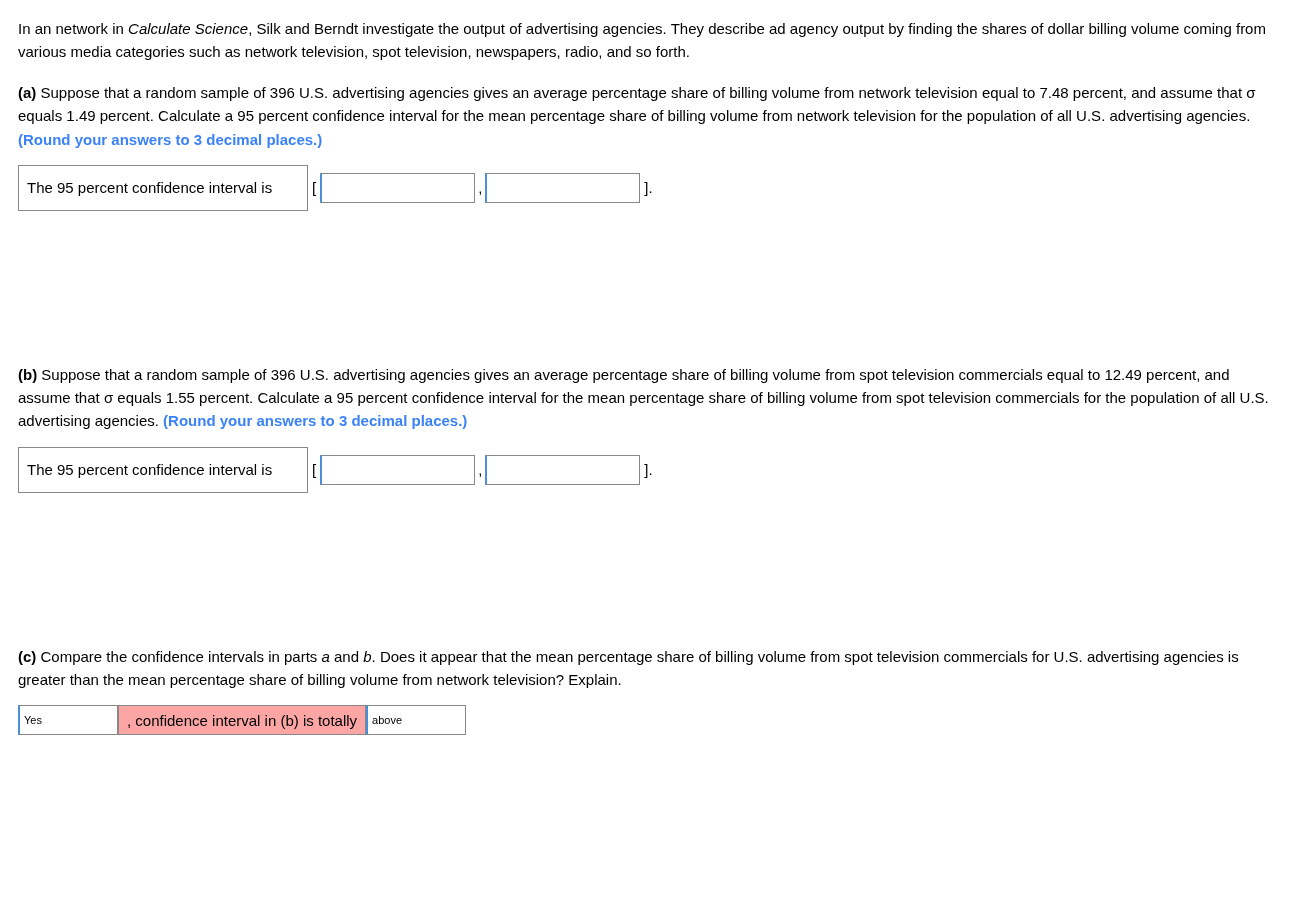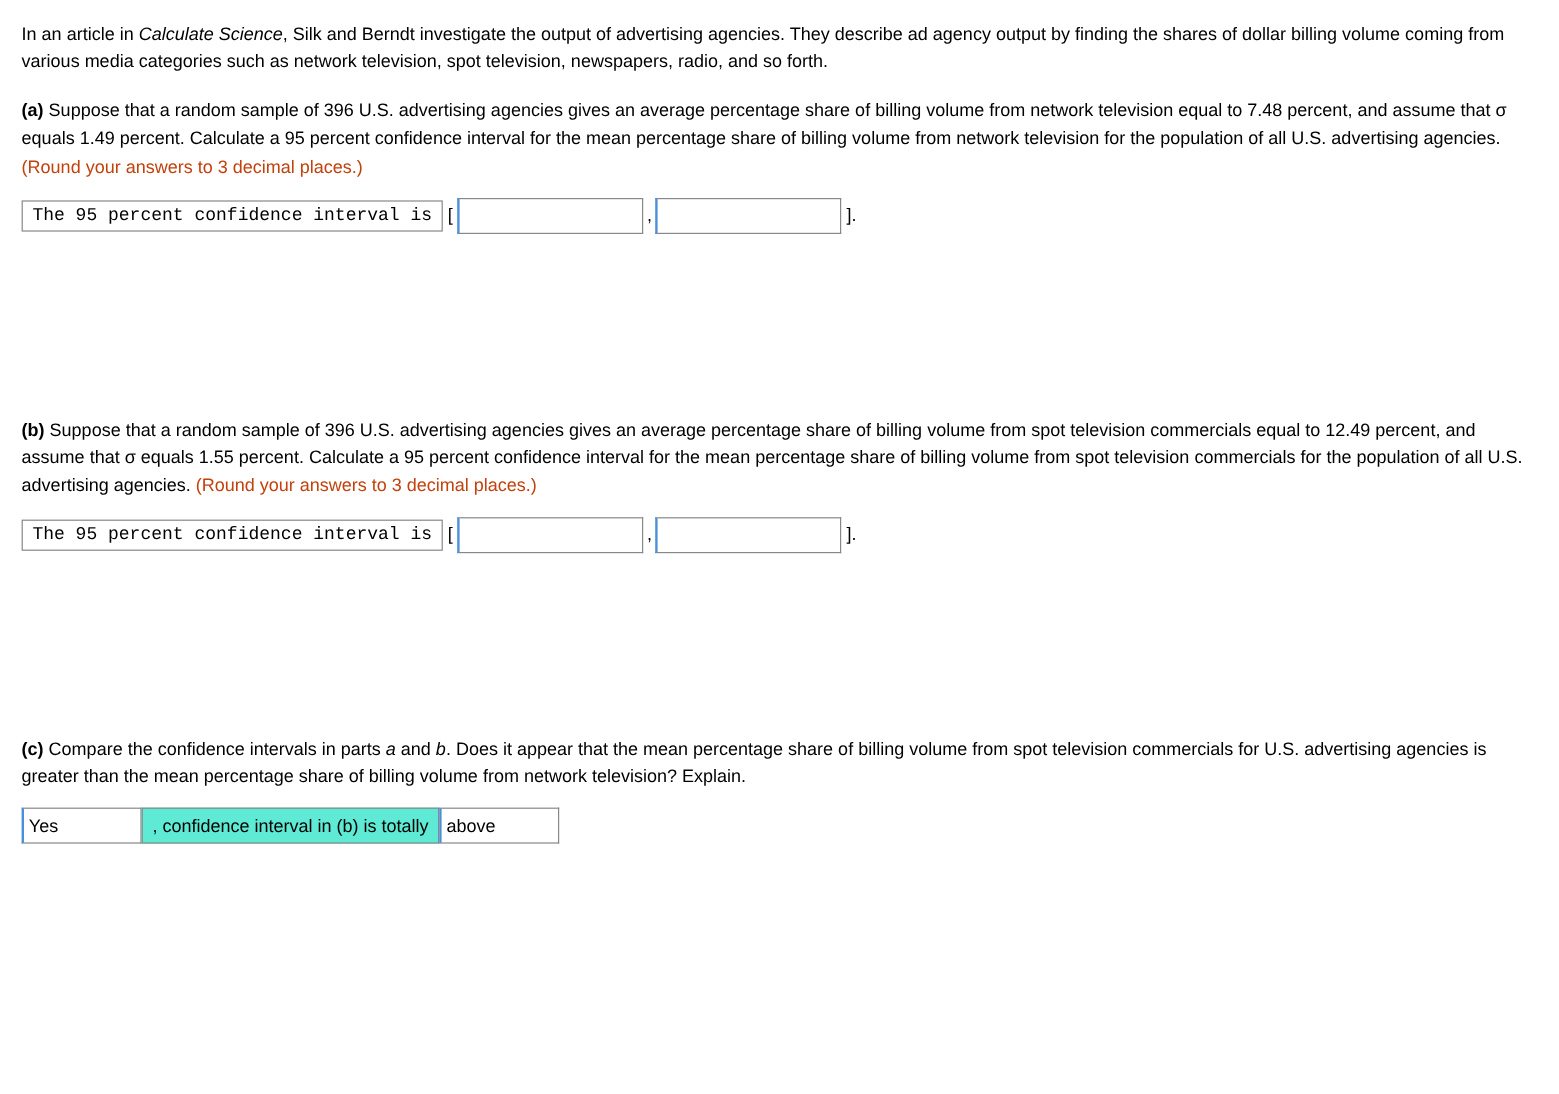--- a/index.html
+++ b/index.html
@@ -34,41 +34,40 @@
     .section-text {
       line-height: 1.55;
       margin-bottom: 14px;
     }
 
     .section-label {
       font-weight: bold;
     }
 
     .red-bold {
-      color: #c2410c;
-      font-weight: normal;
+      color: #3b82f6;
+      font-weight: bold;
     }
 
     .answer-row {
       display: flex;
       align-items: center;
       gap: 0;
       margin-bottom: 8px;
     }
 
     .label-box {
       border: 1px solid #888;
       padding: 4px 8px;
       min-width: 290px;
-      height: 26px;
+      height: 46px;
       display: flex;
       align-items: center;
       font-size: 15px;
       background: #fff;
-      font-family: Liberation Mono, monospace;
     }
 
     .bracket-open {
       padding: 0 4px;
       font-size: 15px;
     }
 
     .answer-input {
       border: 1px solid #888;
       border-left: 2px solid #4a90d9;
@@ -98,44 +97,44 @@
       align-items: center;
       gap: 0;
       margin-top: 10px;
       flex-wrap: wrap;
     }
 
     .part-c-input {
       border: 1px solid #888;
       border-left: 2px solid #4a90d9;
       height: 30px;
-      font-size: 15px;
+      font-size: 11px;
       padding: 0 4px;
       outline: none;
     }
 
     .part-c-static {
       border: 1px solid #888;
       height: 30px;
       padding: 4px 8px;
       font-size: 15px;
       display: flex;
       align-items: center;
-      background: #5eead4;
+      background: #fca5a5;
     }
 
     .spacer {
       height: 120px;
     }
   </style>
 </head>
 <body>
 
 <div class="intro-text">
-  <span>In an article in </span><em>Calculate Science</em><span>, Silk and Berndt investigate the output of advertising agencies. They describe ad agency output by finding the shares of dollar billing volume coming from various media categories such as network television, spot television, newspapers, radio, and so forth.</span>
+  <span>In an network in </span><em>Calculate Science</em><span>, Silk and Berndt investigate the output of advertising agencies. They describe ad agency output by finding the shares of dollar billing volume coming from various media categories such as network television, spot television, newspapers, radio, and so forth.</span>
 </div>
 
 <div class="section">
   <div class="section-text">
     <span class="section-label">(a)</span><span> Suppose that a random sample of 396 U.S. advertising agencies gives an average percentage share of billing volume from network television equal to 7.48 percent, and assume that σ equals 1.49 percent. Calculate a 95 percent confidence interval for the mean percentage share of billing volume from network television for the population of all U.S. advertising agencies. </span><span class="red-bold">(Round your answers to 3 decimal places.)</span>
   </div>
 
   <div class="answer-row">
     <div class="label-box">The 95 percent confidence interval is</div>
     <span class="bracket-open">[</span>

